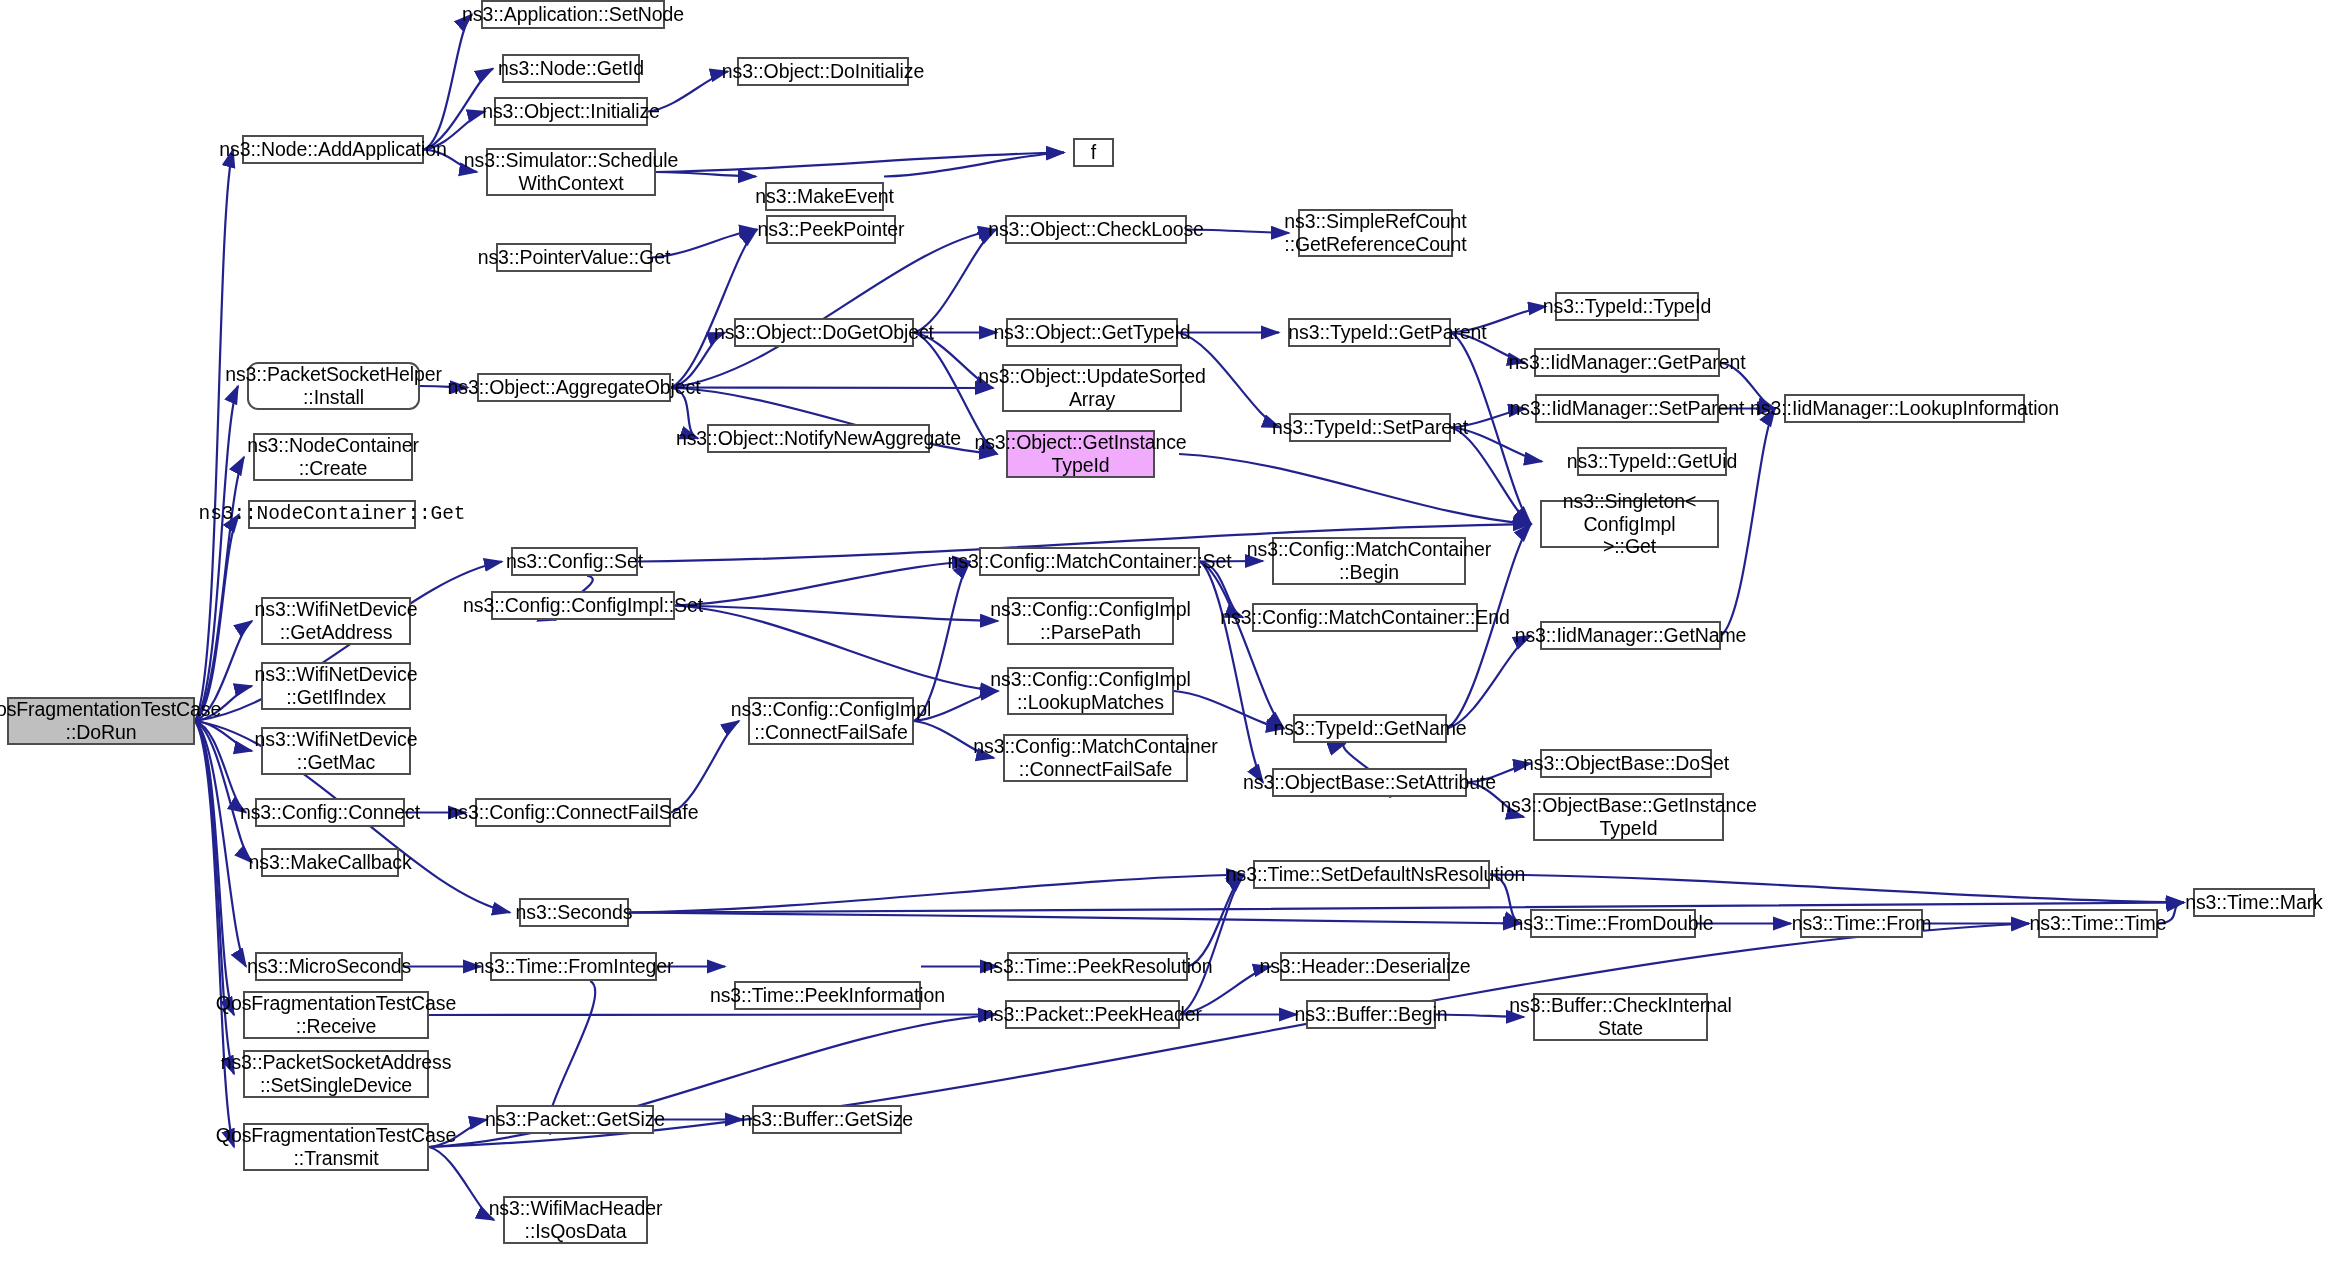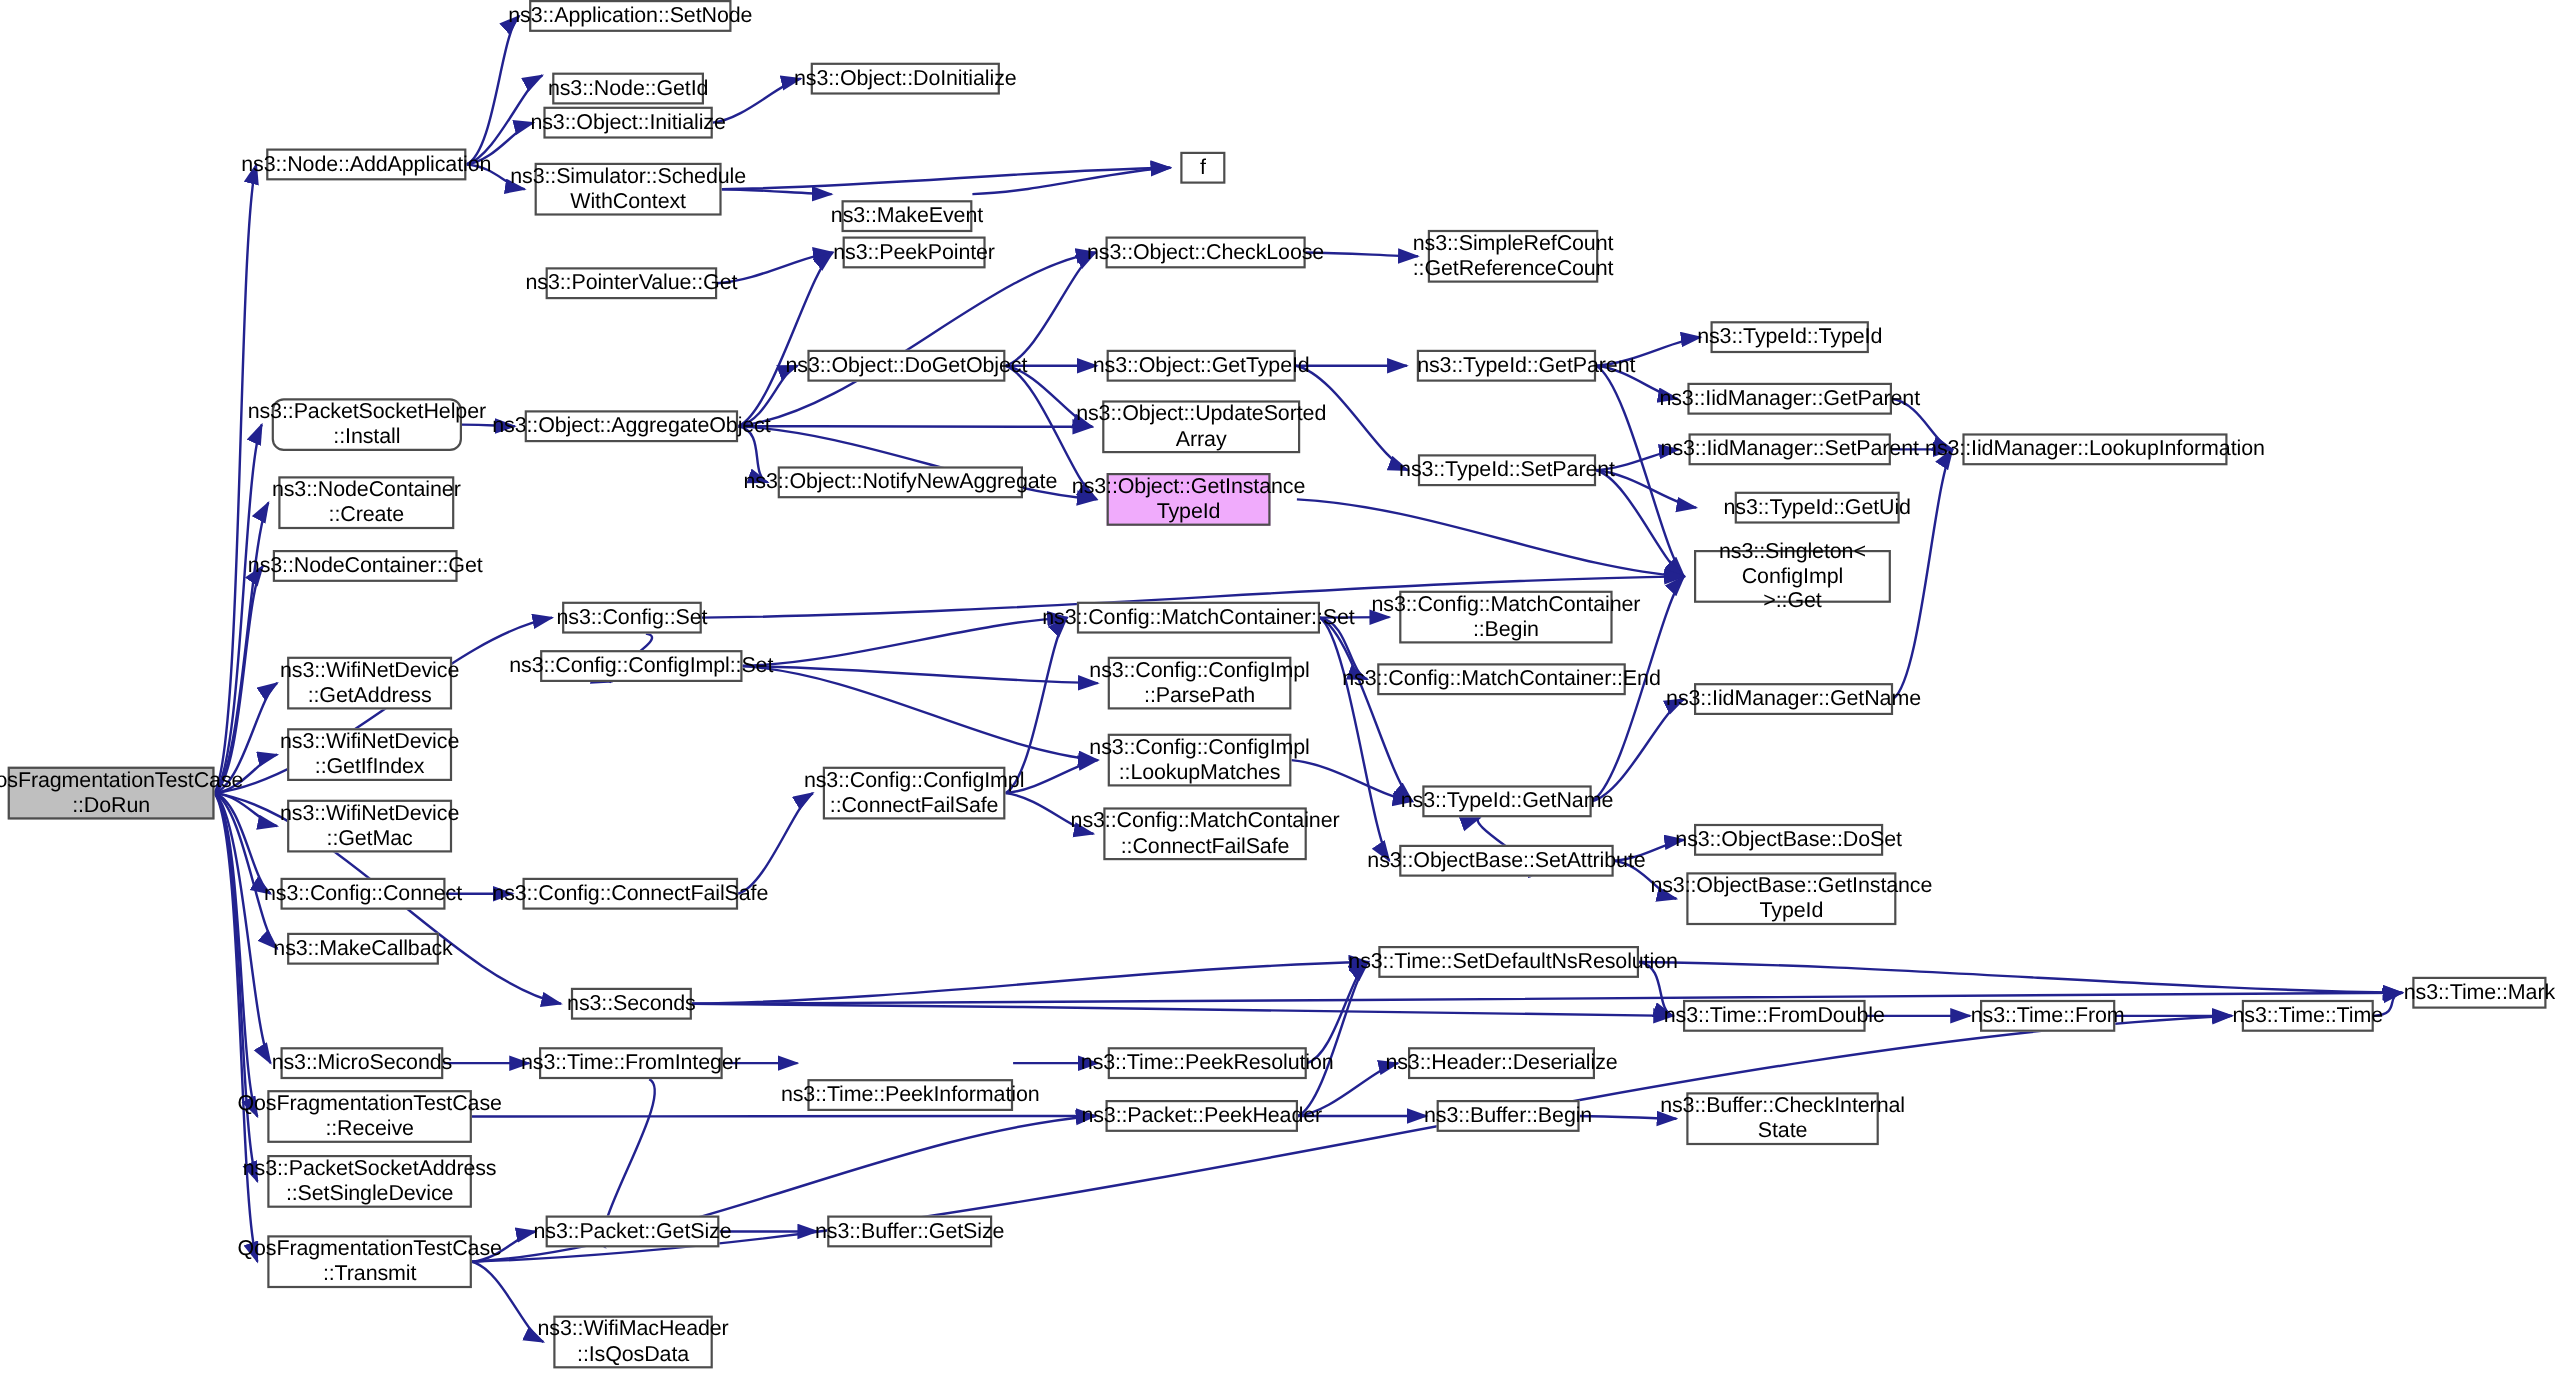--- a/index.html
+++ b/index.html
@@ -145,21 +145,21 @@
         <path d="M 429,1147 C 455,1144.701 470,1122.635 487,1119.5" fill="none" stroke="#22228f" stroke-width="2.2" marker-end="url(#arrow)"></path>
         <path d="M 429,1147 C 959.97,1128.3154 1507.03,948.979 2029,923.5" fill="none" stroke="#22228f" stroke-width="2.2" marker-end="url(#arrow)"></path>
         <path d="M 429,1147 C 455,1153.1028 477,1211.678 494,1220" fill="none" stroke="#22228f" stroke-width="2.2" marker-end="url(#arrow)"></path>
       </g>
   </svg>
   <div id="nodes-group">
       <div class="node root" style="left: 7px; top: 697px; width: 188px; height: 48px; background: rgb(191, 191, 191); border-color: rgb(77, 77, 77);">QosFragmentationTestCase
 ::DoRun</div>
       <div class="node" style="left: 242px; top: 135px; width: 182px; height: 29px; background: rgb(255, 255, 255); border-color: rgb(77, 77, 77);">ns3::Node::AddApplication</div>
       <div class="node" style="left: 481px; top: 0px; width: 184px; height: 29px; background: rgb(255, 255, 255); border-color: rgb(77, 77, 77);">ns3::Application::SetNode</div>
-      <div class="node" style="left: 502px; top: 54px; width: 138px; height: 29px; background: rgb(255, 255, 255); border-color: rgb(77, 77, 77); margin-top: 12px;">ns3::Node::GetId</div>
+      <div class="node" style="left: 502px; top: 54px; width: 138px; height: 29px; background: rgb(255, 255, 255); border-color: rgb(77, 77, 77);">ns3::Node::GetId</div>
       <div class="node" style="left: 494px; top: 97px; width: 154px; height: 29px; background: rgb(255, 255, 255); border-color: rgb(77, 77, 77);">ns3::Object::Initialize</div>
       <div class="node" style="left: 486px; top: 148px; width: 170px; height: 48px; background: rgb(255, 255, 255); border-color: rgb(77, 77, 77);">ns3::Simulator::Schedule
 WithContext</div>
       <div class="node" style="left: 737px; top: 57px; width: 172px; height: 29px; background: rgb(255, 255, 255); border-color: rgb(77, 77, 77);">ns3::Object::DoInitialize</div>
       <div class="node" style="left: 765px; top: 162px; width: 119px; height: 29px; background: rgb(255, 255, 255); border-color: rgb(77, 77, 77); margin-top: 20px;">ns3::MakeEvent</div>
       <div class="node" style="left: 1073px; top: 138px; width: 41px; height: 29px; background: rgb(255, 255, 255); border-color: rgb(77, 77, 77);">f</div>
       <div class="node" style="left: 496px; top: 243px; width: 156px; height: 29px; background: rgb(255, 255, 255); border-color: rgb(77, 77, 77);">ns3::PointerValue::Get</div>
       <div class="node" style="left: 766px; top: 215px; width: 130px; height: 29px; background: rgb(255, 255, 255); border-color: rgb(77, 77, 77);">ns3::PeekPointer</div>
       <div class="node" style="left: 1005px; top: 215px; width: 182px; height: 29px; background: rgb(255, 255, 255); border-color: rgb(77, 77, 77);">ns3::Object::CheckLoose</div>
       <div class="node" style="left: 1298px; top: 209px; width: 155px; height: 48px; background: rgb(255, 255, 255); border-color: rgb(77, 77, 77);">ns3::SimpleRefCount
@@ -176,21 +176,21 @@
 TypeId</div>
       <div class="node" style="left: 1288px; top: 318px; width: 163px; height: 29px; background: rgb(255, 255, 255); border-color: rgb(77, 77, 77); padding-left: 40px;">ns3::TypeId::GetParent</div>
       <div class="node" style="left: 1289px; top: 413px; width: 162px; height: 29px; background: rgb(255, 255, 255); border-color: rgb(77, 77, 77);">ns3::TypeId::SetParent</div>
       <div class="node" style="left: 1555px; top: 292px; width: 144px; height: 29px; background: rgb(255, 255, 255); border-color: rgb(77, 77, 77);">ns3::TypeId::TypeId</div>
       <div class="node" style="left: 1534px; top: 348px; width: 186px; height: 29px; background: rgb(255, 255, 255); border-color: rgb(77, 77, 77);">ns3::IidManager::GetParent</div>
       <div class="node" style="left: 1535px; top: 394px; width: 184px; height: 29px; background: rgb(255, 255, 255); border-color: rgb(77, 77, 77);">ns3::IidManager::SetParent</div>
       <div class="node" style="left: 1551px; top: 447px; width: 150px; height: 29px; background: rgb(255, 255, 255); border-color: rgb(77, 77, 77); margin-left: 26px;">ns3::TypeId::GetUid</div>
       <div class="node" style="left: 1784px; top: 394px; width: 241px; height: 29px; background: rgb(255, 255, 255); border-color: rgb(77, 77, 77);">ns3::IidManager::LookupInformation</div>
       <div class="node" style="left: 253px; top: 433px; width: 160px; height: 48px; background: rgb(255, 255, 255); border-color: rgb(77, 77, 77);">ns3::NodeContainer
 ::Create</div>
-      <div class="node" style="left: 248px; top: 500px; width: 168px; height: 29px; background: rgb(255, 255, 255); border-color: rgb(77, 77, 77);">ns3::NodeContainer::Get</div>
+      <div class="node" style="left: 248px; top: 500px; width: 168px; height: 29px; background: rgb(255, 255, 255); border-color: rgb(77, 77, 77); font-family: Liberation Mono, monospace;">ns3::NodeContainer::Get</div>
       <div class="node" style="left: 1540px; top: 500px; width: 179px; height: 48px; background: rgb(255, 255, 255); border-color: rgb(77, 77, 77);">ns3::Singleton&lt; ConfigImpl
 &gt;::Get</div>
       <div class="node" style="left: 511px; top: 547px; width: 127px; height: 29px; background: rgb(255, 255, 255); border-color: rgb(77, 77, 77);">ns3::Config::Set</div>
       <div class="node" style="left: 979px; top: 547px; width: 221px; height: 29px; background: rgb(255, 255, 255); border-color: rgb(77, 77, 77);">ns3::Config::MatchContainer::Set</div>
       <div class="node" style="left: 1272px; top: 537px; width: 194px; height: 48px; background: rgb(255, 255, 255); border-color: rgb(77, 77, 77);">ns3::Config::MatchContainer
 ::Begin</div>
       <div class="node" style="left: 491px; top: 591px; width: 184px; height: 29px; background: rgb(255, 255, 255); border-color: rgb(77, 77, 77);">ns3::Config::ConfigImpl::Set</div>
       <div class="node" style="left: 1007px; top: 597px; width: 167px; height: 48px; background: rgb(255, 255, 255); border-color: rgb(77, 77, 77);">ns3::Config::ConfigImpl
 ::ParsePath</div>
       <div class="node" style="left: 1252px; top: 603px; width: 226px; height: 29px; background: rgb(255, 255, 255); border-color: rgb(77, 77, 77);">ns3::Config::MatchContainer::End</div>

